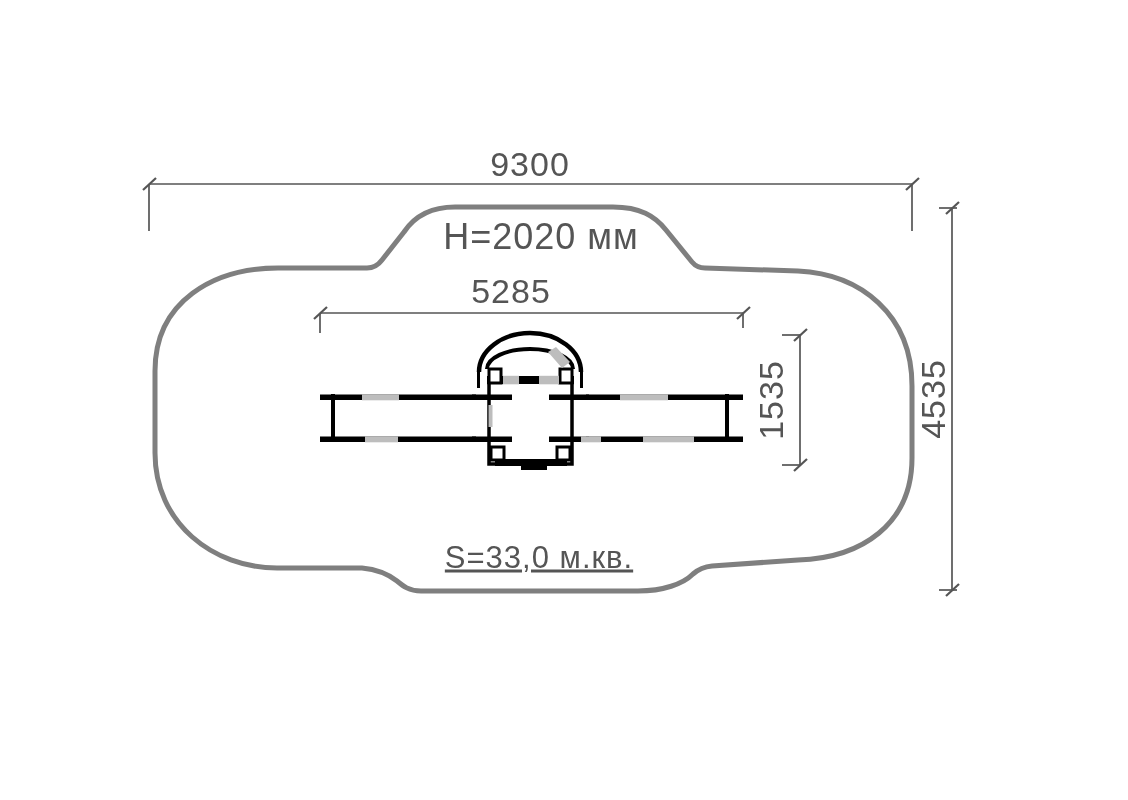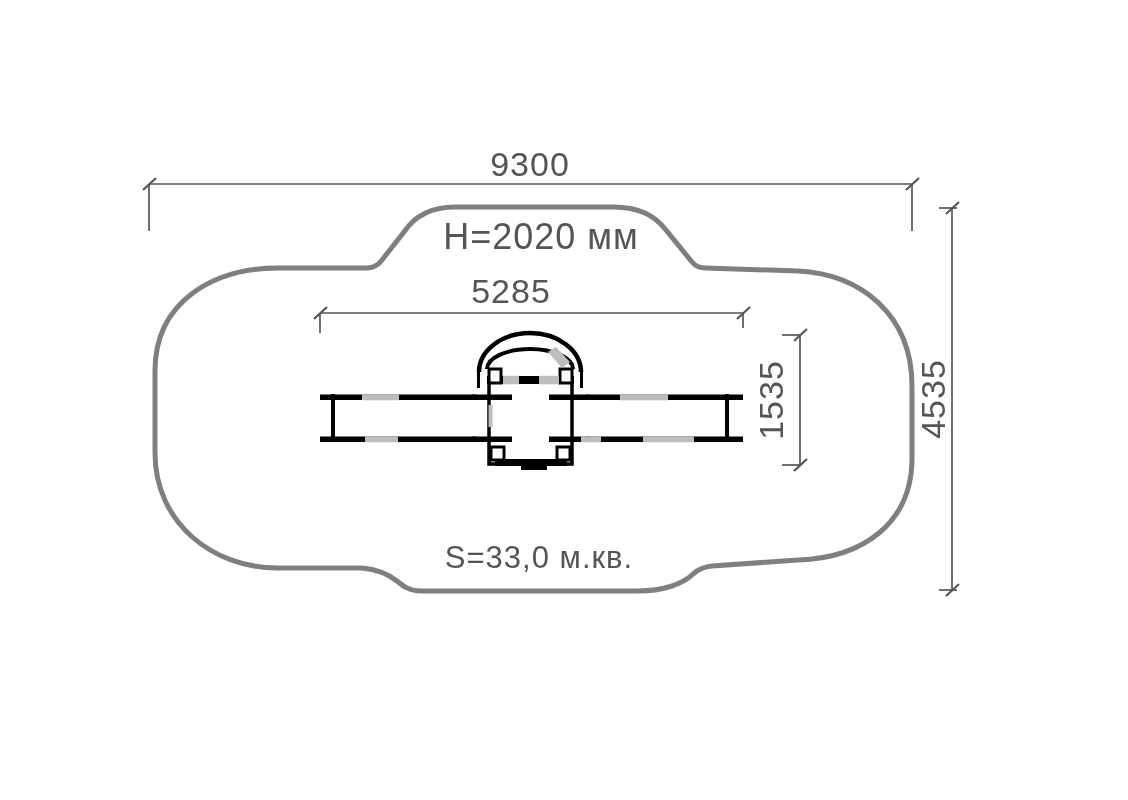--- a/index.html
+++ b/index.html
@@ -167,14 +167,14 @@
   <div class="dim-label fs-34" style="left:530px; top:164px;">9300</div>
 
   <div class="dim-label fs-36" style="left:541px; top:237px;">H=2020 мм</div>
 
   <div class="dim-label fs-34" style="left:511px; top:291px;">5285</div>
 
   <div class="dim-label fs-34 rot" style="left:933px; top:399px;">4535</div>
 
   <div class="dim-label fs-34 rot" style="left:771px; top:400px;">1535</div>
 
-  <div class="dim-label fs-31" style="left:539px; top:557px;">S=33,0 м.кв.</div>
+  <div class="dim-label fs-31" style="left:539px; top:557px;text-decoration:underline;">S=33,0 м.кв.</div>
 </div>
 
 </body></html>

